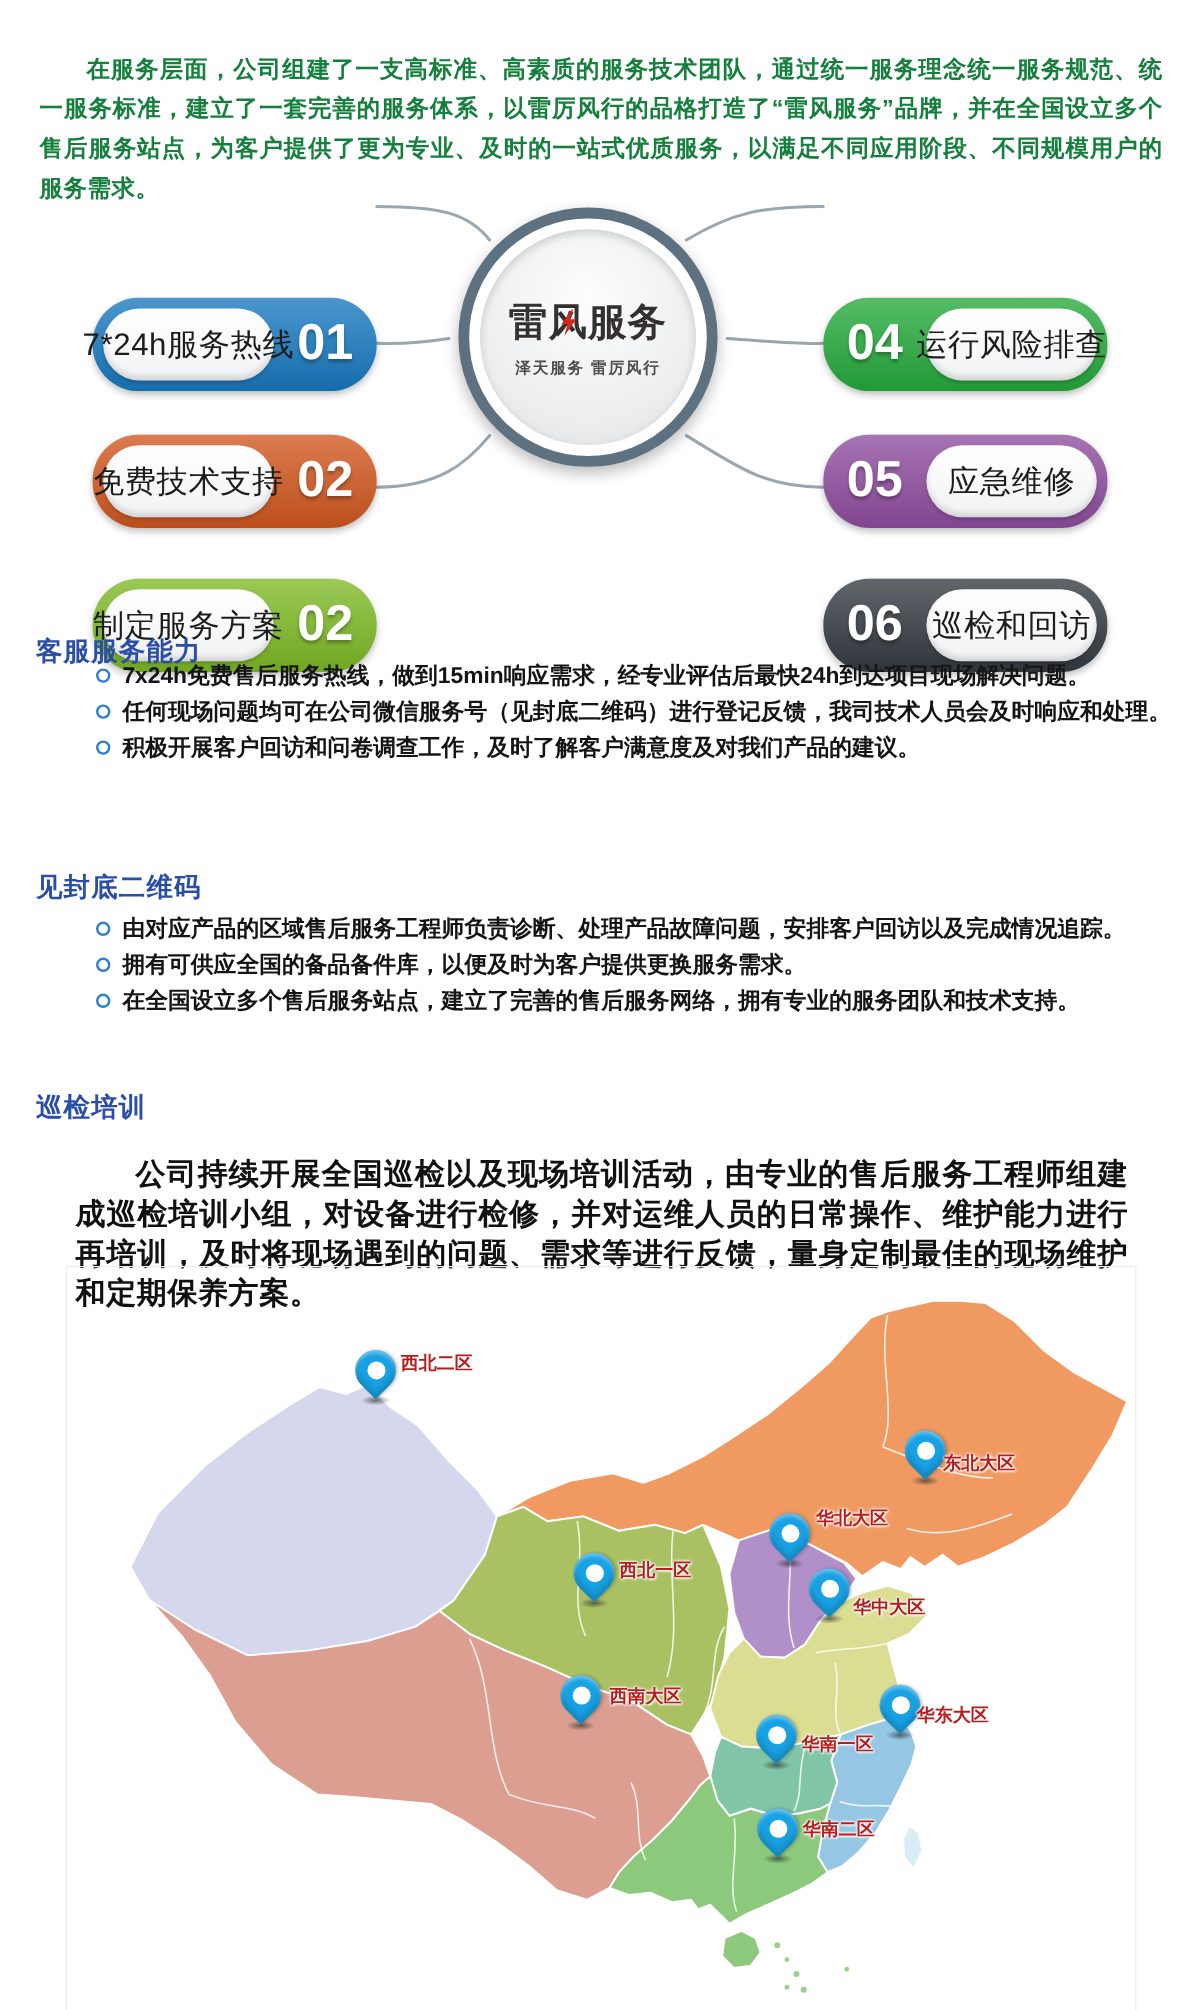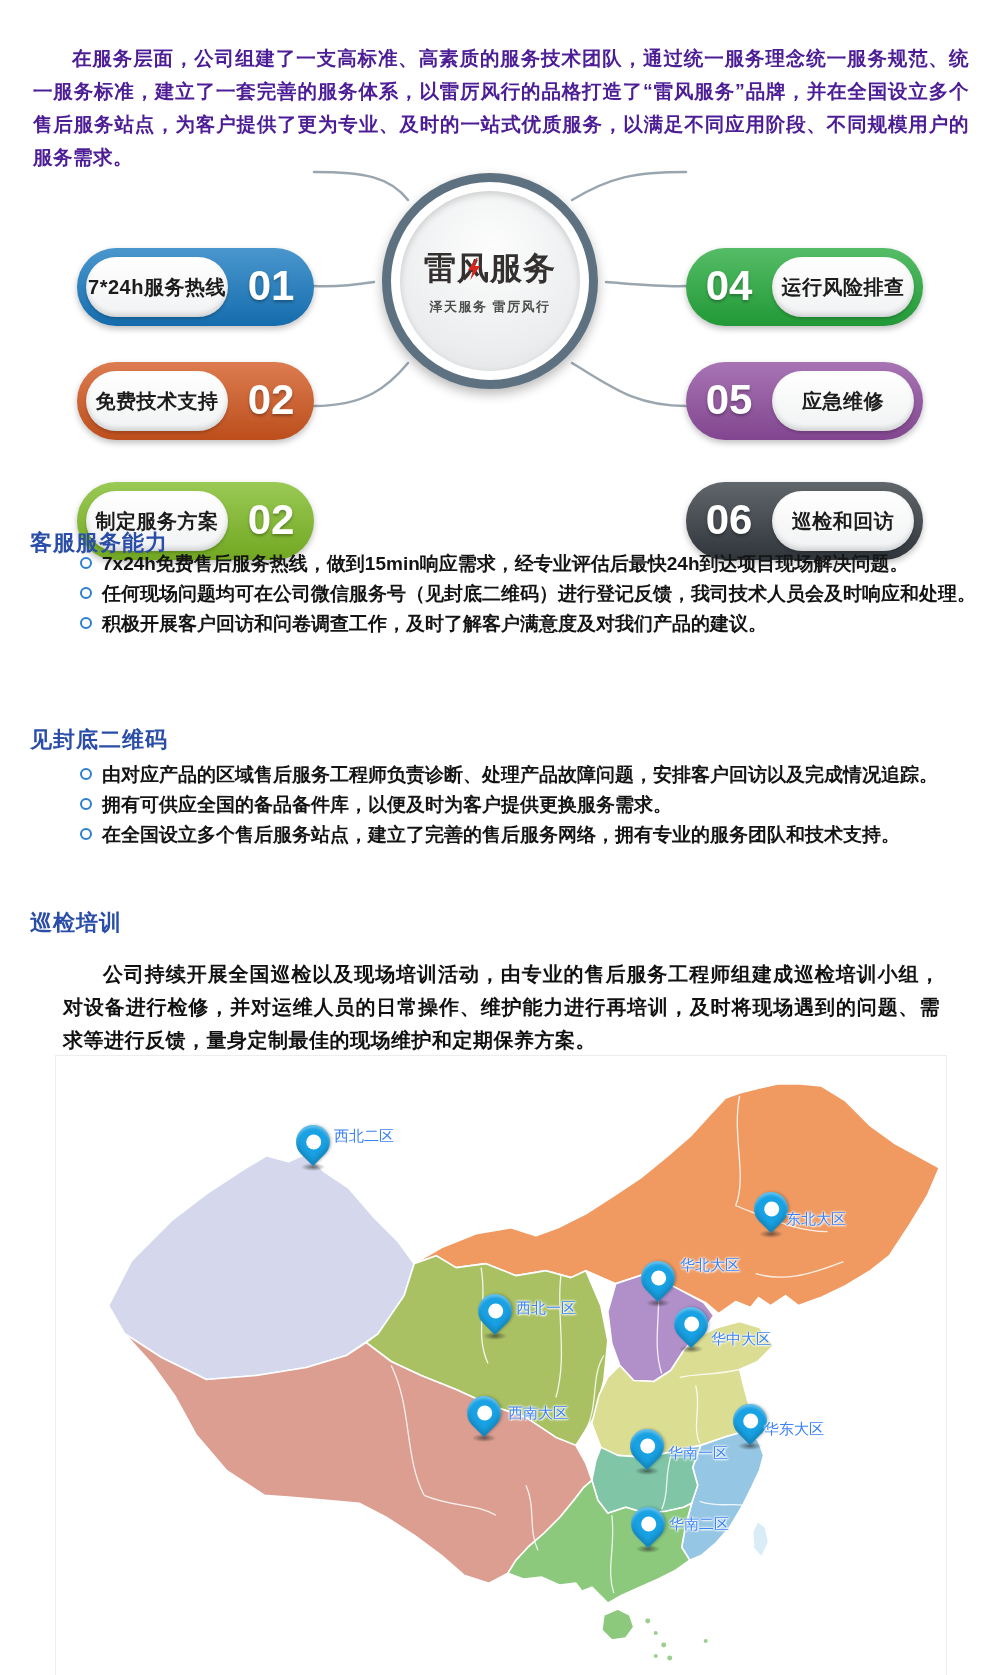--- a/index.html
+++ b/index.html
@@ -4,42 +4,42 @@
 <style>
   html,body{margin:0;padding:0;}
   body{
     width:1000px;height:1675px;position:relative;background:#fff;overflow:hidden;
     font-family:"Liberation Sans","DejaVu Sans",sans-serif;
     color:var(--text_dark,#141414);
   }
   
   .intro{
     position:absolute;left:33px;top:22px;width:936px;
-    font-size:19.5px;line-height:33px;font-weight:600;color:#4c1d95;
+    font-size:19.5px;line-height:33px;font-weight:600;color:#15803d;
     text-align:justify;text-indent:2em;letter-spacing:.5px;
   }
   
   .diagram{position:absolute;left:0;top:115px;width:1000px;height:330px;}
   .connectors{position:absolute;left:0;top:0;width:1000px;height:330px;}
   .pill{
     position:absolute;width:237px;height:78px;border-radius:39px;
     background-image:linear-gradient(rgba(255,255,255,.22),rgba(0,0,0,.10));
     box-shadow:0 3px 6px rgba(0,0,0,.25);
   }
   .pill.left{left:77px;}
   .pill.right{left:686px;}
   .pill-capsule{
     position:absolute;top:9px;bottom:9px;border-radius:31px;
     background:linear-gradient(#ffffff,#f1f2f3);
     box-shadow:inset 0 -3px 5px rgba(0,0,0,.14),0 2px 3px rgba(0,0,0,.18);
     display:flex;align-items:center;justify-content:center;
   }
   .pill.left  .pill-capsule{left:9px;right:86px;}
   .pill.right .pill-capsule{right:9px;left:86px;}
-  .pill-label{font-size:20px;font-weight:700;color:#1c1c1c;white-space:nowrap;letter-spacing:.5px;}
+  .pill-label{font-size:26px;font-weight:400;color:#1c1c1c;white-space:nowrap;letter-spacing:.5px;}
   .pill-num{
     position:absolute;top:50%;transform:translateY(-53%);width:78px;text-align:center;
     color:#fff;font-size:42px;font-weight:700;text-shadow:0 2px 3px rgba(0,0,0,.30);
   }
   .pill.left  .pill-num{right:4px;}
   .pill.right .pill-num{left:4px;}
   .hub{
     position:absolute;left:382px;top:58px;width:216px;height:216px;border-radius:50%;
     background:#fff;border:9px solid var(--hub_ring,#5d7180);
     box-shadow:0 5px 12px rgba(0,0,0,.28);box-sizing:border-box;
@@ -60,21 +60,21 @@
     color:var(--heading_blue,#2a4da8);letter-spacing:1px;
   }
   .bullets{position:absolute;left:80px;width:900px;}
   .bullet{display:flex;align-items:flex-start;margin-bottom:9px;font-size:19px;line-height:21px;font-weight:600;color:#141414;}
   .bullet-dot{
     flex:0 0 auto;width:8px;height:8px;border:2.5px solid var(--bullet_blue,#2b7fd0);
     border-radius:50%;margin:4px 10px 0 0;
   }
   .sec-para{
     position:absolute;left:63px;top:938px;width:877px;
-    font-size:20px;line-height:33px;font-weight:600;color:#111;
+    font-size:25px;line-height:33px;font-weight:600;color:#111;
     text-align:justify;text-indent:2em;letter-spacing:.5px;
   }
   
   .map-wrap{position:absolute;left:55px;top:1055px;width:890px;height:619px;border:1px solid #ededed;box-sizing:content-box;}
   .map-svg{position:absolute;left:0;top:0;}
   .pin-anchor{position:absolute;width:0;height:0;}
   .pin-shadow{
     position:absolute;left:-12px;top:-4px;width:24px;height:8px;border-radius:50%;
     background:radial-gradient(ellipse at center,rgba(35,35,35,.6),rgba(35,35,35,0) 72%);
   }
@@ -82,21 +82,21 @@
     position:absolute;left:-17px;top:-42px;width:34px;height:34px;
     background:var(--pin_blue,#18a1e3);border-radius:50% 50% 50% 0;
     transform:rotate(-45deg);
     box-shadow:inset -2px 2px 3px rgba(255,255,255,.35),inset 3px -3px 5px rgba(0,0,0,.18),1px 1px 3px rgba(0,0,0,.25);
   }
   .pin-marker::after{
     content:'';position:absolute;left:50%;top:50%;width:15px;height:15px;margin:-7.5px 0 0 -7.5px;
     background:#fff;border-radius:50%;
   }
   .pin-label{
-    position:absolute;white-space:nowrap;font-size:15px;font-weight:400;color:#3b82f6;
+    position:absolute;white-space:nowrap;font-size:15px;font-weight:700;color:#b91c1c;
     text-shadow:0 0 2px #fff,0 0 2px #fff,0 0 3px #fff,1px 1px 2px #fff;
   }
 </style>
 </head>
 <body>
 
 <p class="intro">在服务层面，公司组建了一支高标准、高素质的服务技术团队，通过统一服务理念统一服务规范、统一服务标准，建立了一套完善的服务体系，以雷厉风行的品格打造了“雷风服务”品牌，并在全国设立多个售后服务站点，为客户提供了更为专业、及时的一站式优质服务，以满足不同应用阶段、不同规模用户的服务需求。</p>
 
 <div class="diagram">
   <svg class="connectors" width="1000" height="330" viewBox="0 0 1000 330">

